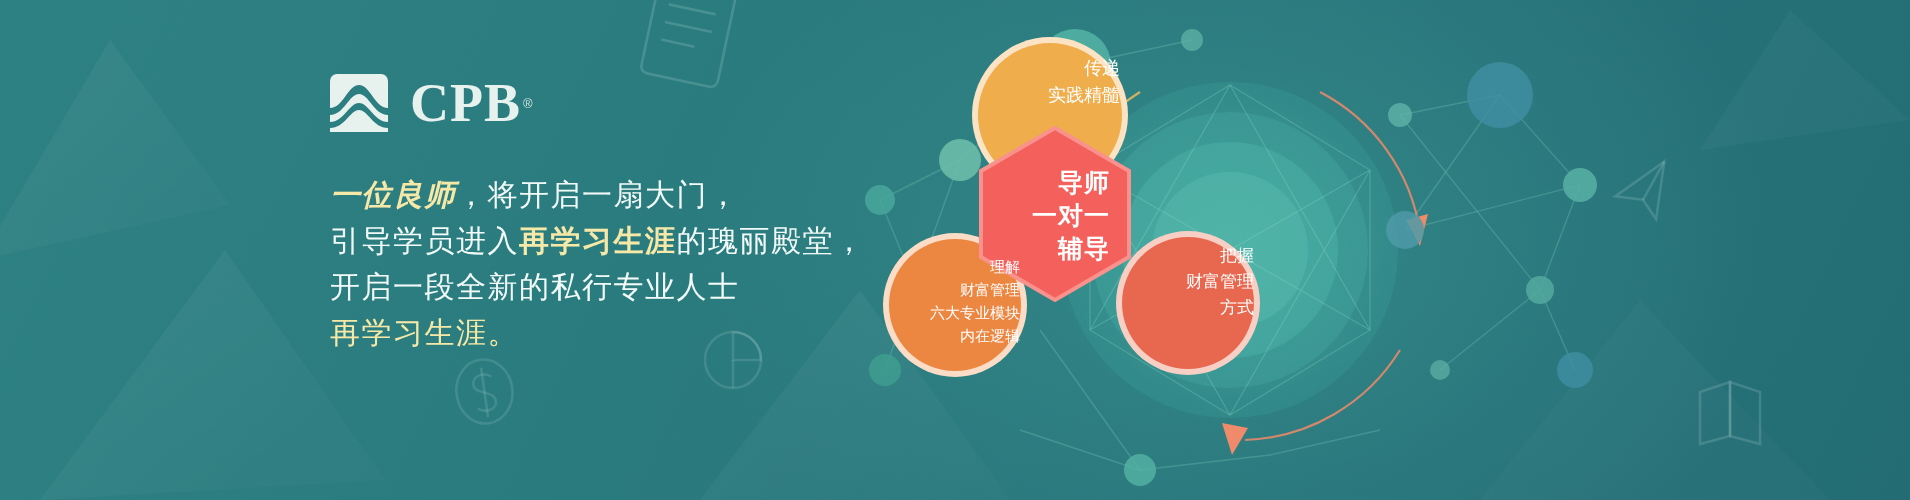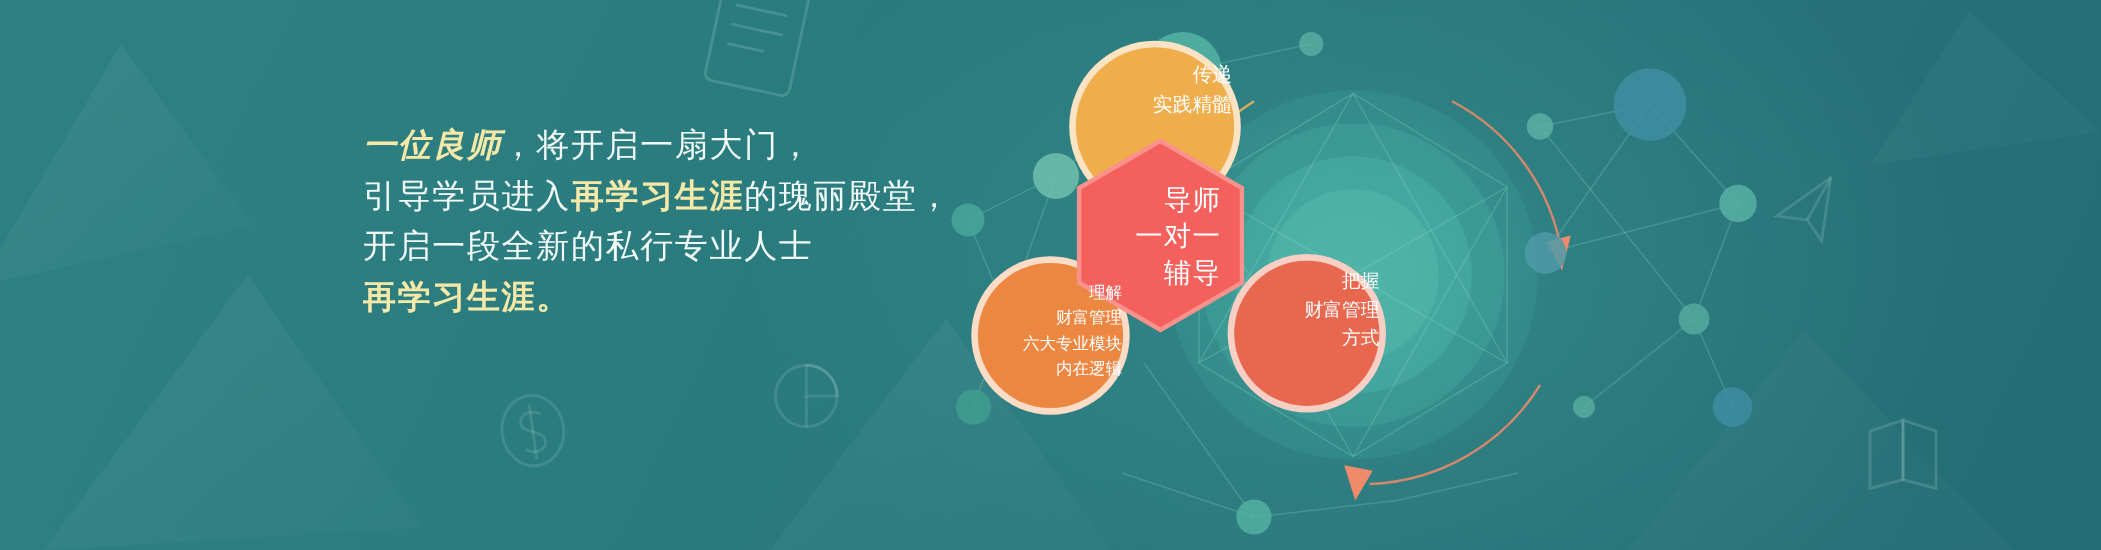--- a/index.html
+++ b/index.html
@@ -60,21 +60,21 @@
   }
   .hl {
     color:#f6e9a8;
     font-weight:700;
   }
   .hl-italic {
     color:#f6e9a8;
     font-weight:700;
     font-style:italic;
   }
-  .copy-line.accent { color:#f6e9a8; font-weight:700; }
+  .copy-line.accent { color:#f6e9a8; font-weight:400; }
 
   
   #diagram {
     position:absolute;
     left:840px; top:0;
     width:780px; height:500px;
   }
   #diagram svg { position:absolute; inset:0; }
 
   .node-label {
@@ -82,21 +82,21 @@
     text-align:center;
     color:#ffffff;
     pointer-events:none;
     white-space:nowrap;
   }
   .node-label span { display:block;text-align:right; }
 
   #label-top     { left:150px; top:55px;  width:130px; font-size:18px; line-height:27px; }
   #label-left    { left:50px;  top:255px; width:130px; font-size:15px; line-height:23px; }
   #label-right   { left:284px; top:243px; width:130px; font-size:17px; line-height:26px; }
-  #label-center  { left:160px; top:166px; width:110px; font-size:25px; line-height:33px; font-weight:400; letter-spacing:1px; }
+  #label-center  { left:160px; top:166px; width:110px; font-size:25px; line-height:33px; font-weight:700; letter-spacing:1px; }
 </style>
 </head>
 <body>
 
 <div id="banner">
 
   <svg class="bgsvg" viewBox="0 0 1910 500" preserveAspectRatio="none">
     <defs>
       <linearGradient id="triG" x1="0" y1="0" x2="1" y2="1">
         <stop offset="0%" stop-color="#ffffff" stop-opacity="0.055"></stop>
@@ -135,20 +135,30 @@
     </g>
 
     <g stroke="#cfeee6" stroke-opacity="0.17" fill="none" stroke-width="2.6" transform="translate(1700,380)">
       <path d="M0 12 L30 2 L30 56 L0 64 Z"></path>
       <path d="M60 12 L30 2 L30 56 L60 64 Z"></path>
     </g>
   </svg>
 
   <div id="left-col">
 
+    <div id="logo-row">
+      <svg id="logo-mark" viewBox="0 0 58 58">
+        <path d="M0 7 A7 7 0 0 1 7 0 H51 A7 7 0 0 1 58 7 V58 H0 Z" fill="#e7f2ef"></path>
+        <path d="M0 34 C13 34 18 11 29 11 C40 11 45 34 58 34 L58 41 C44 41 39 20 29 20 C19 20 14 41 0 41 Z" fill="#2c7f80"></path>
+        <path d="M0 48 C14 48 19 29 29 29 C39 29 44 48 58 48 L58 54 C43 54 38 36 29 36 C20 36 15 54 0 54 Z" fill="#2c7f80"></path>
+      </svg>
+      <div id="logo-word">
+        <span>CPB</span><span id="logo-reg">®</span>
+      </div>
+    </div>
 
     <div id="copy">
       <div class="copy-line">
         <span class="hl-italic">一位良师</span><span>，将开启一扇大门，</span>
       </div>
       <div class="copy-line">
         <span>引导学员进入</span><span class="hl">再学习生涯</span><span>的瑰丽殿堂，</span>
       </div>
       <div class="copy-line">开启一段全新的私行专业人士</div>
       <div class="copy-line accent">再学习生涯。</div>

